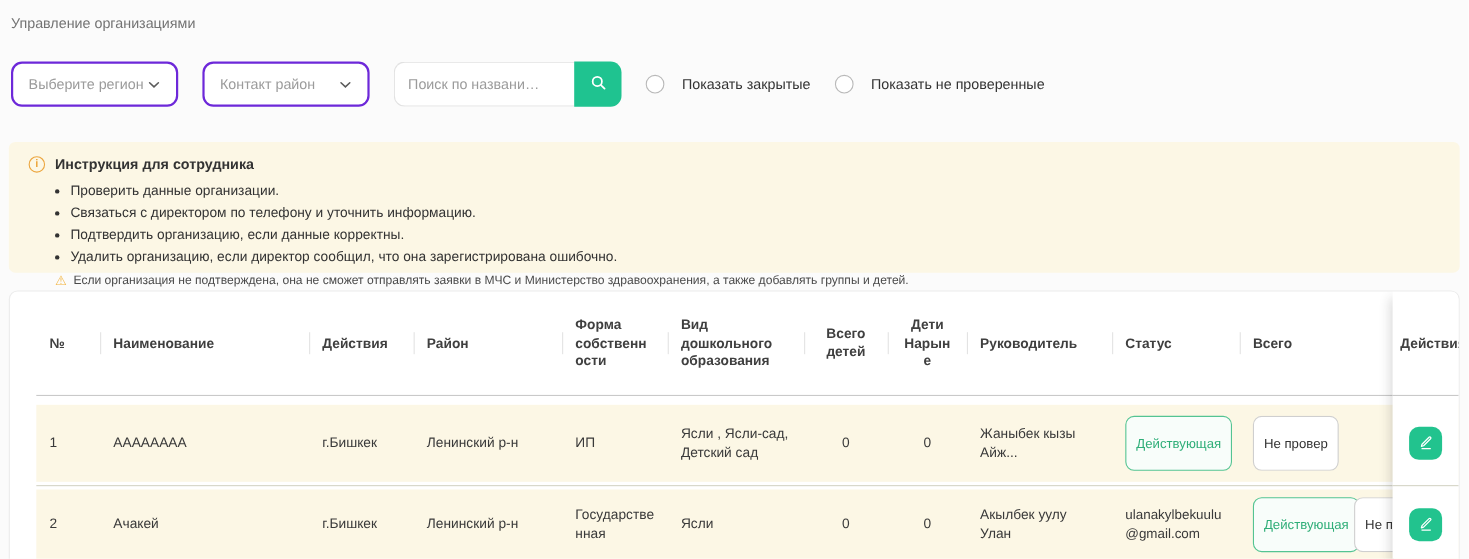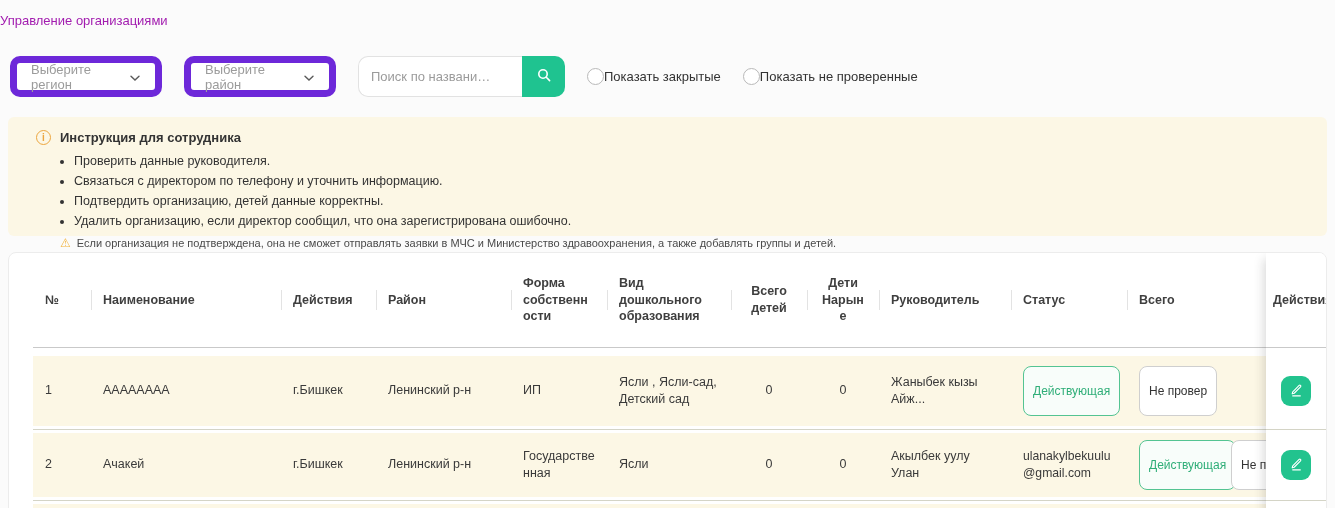--- a/index.html
+++ b/index.html
@@ -4,46 +4,46 @@
 <style>
   * { box-sizing: border-box; margin: 0; padding: 0; }
   html,body { width:1335px; height:508px; overflow:hidden; }
   body {
     font-family: "Liberation Sans", sans-serif;
     background:#fbfbfb;
     color:#3d3d3d;
     position:relative;
   }
   
-  .page-title { padding:13px 0 0 0; font-size:13px; color:#a21caf; }
+  .page-title { padding:13px 0 0 10px; font-size:13px; color:#737373; }
   .filter-bar { display:flex; align-items:center; margin:28px 0 0 10px; gap:22px; }
   .select {
-    width:152px; height:41px; background:#fff; border:7px solid #6d28d9;
+    width:152px; height:41px; background:#fff; border:2px solid #6d28d9;
     border-radius:10px; display:flex; align-items:center; justify-content:space-between;
     padding:12px 14px; cursor:pointer;
   }
   .select .sel-text { font-size:13px; color:#9b9b9b; }
   .search-group { display:flex; height:41px; }
   .search-input {
     width:164px; height:41px; border:1px solid #e2e2e2; border-right:none;
     border-radius:10px 0 0 10px; padding:0 12px; font-size:13px; color:#444;
     font-family:"Liberation Sans", sans-serif; outline:none; background:#fff;
   }
   .search-input::placeholder { color:#9b9b9b; }
   .search-btn {
     width:43px; height:41px; border:none; background:#1fc390; border-radius:0 10px 10px 0;
     display:flex; align-items:center; justify-content:center; cursor:pointer;
   }
-  .checkbox-group { display:flex; align-items:center; gap:0; cursor:pointer; }
+  .checkbox-group { display:flex; align-items:center; gap:16px; cursor:pointer; }
   .checkbox-circle { width:17px; height:17px; border:1px solid #b9b9b9; border-radius:50%; background:#fff; flex:0 0 auto; }
   .checkbox-label { font-size:13px; color:#333; }
   
   .panel {
-    margin:20px 8px 0 8px; background:#fcf7e5; border-radius:6px;
-    padding:13px 18px 14px 28px; height:119px;
+    margin:32px 8px 0 8px; background:#fcf7e5; border-radius:6px;
+    padding:13px 18px 14px 18px; height:119px;
   }
   .panel-head { display:flex; align-items:center; gap:9px; }
   .info-icon {
     width:15px; height:15px; border:1.4px solid #eca63f; border-radius:50%;
     color:#eca63f; font-size:10px; display:flex; align-items:center; justify-content:center;
     font-weight:bold;
   }
   .info-icon::after { content:"i"; }
   .panel-title { font-size:13px; font-weight:700; color:#333; }
   .panel-list { margin:9px 0 0 38px; }
@@ -112,21 +112,21 @@
 <div class="filter-bar">
   <div class="select">
     <span class="sel-text">Выберите регион</span>
     <span>
       <svg width="12" height="8" viewBox="0 0 12 8" fill="none" stroke="#5a5a5a" stroke-width="1.4" stroke-linecap="round">
           <path d="M2 2.2 L6 6 L10 2.2"></path>
         </svg>
     </span>
   </div>
   <div class="select">
-    <span class="sel-text">Выберите район</span>
+    <span class="sel-text">Контакт район</span>
     <span>
       <svg width="12" height="8" viewBox="0 0 12 8" fill="none" stroke="#5a5a5a" stroke-width="1.4" stroke-linecap="round">
           <path d="M2 2.2 L6 6 L10 2.2"></path>
         </svg>
     </span>
   </div>
   <div class="search-group">
     <input class="search-input" type="text" placeholder="Поиск по названи…" style="">
     <button class="search-btn">
       <span>
@@ -146,23 +146,23 @@
     <span class="checkbox-label">Показать не проверенные</span>
   </div>
 </div>
 
 <div class="panel">
   <div class="panel-head">
     <span class="info-icon"></span>
     <span class="panel-title">Инструкция для сотрудника</span>
   </div>
   <ul class="panel-list">
-    <li>Проверить данные руководителя.</li>
+    <li>Проверить данные организации.</li>
     <li>Связаться с директором по телефону и уточнить информацию.</li>
-    <li>Подтвердить организацию, детей данные корректны.</li>
+    <li>Подтвердить организацию, если данные корректны.</li>
     <li>Удалить организацию, если директор сообщил, что она зарегистрирована ошибочно.</li>
   </ul>
   <div class="panel-warning">
     <span class="warning-icon"></span>
     <span class="warning-text">Если организация не подтверждена, она не сможет отправлять заявки в МЧС и Министерство здравоохранения, а также добавлять группы и детей.</span>
   </div>
 </div>
 
 <div class="card">
   <div class="tbl">

